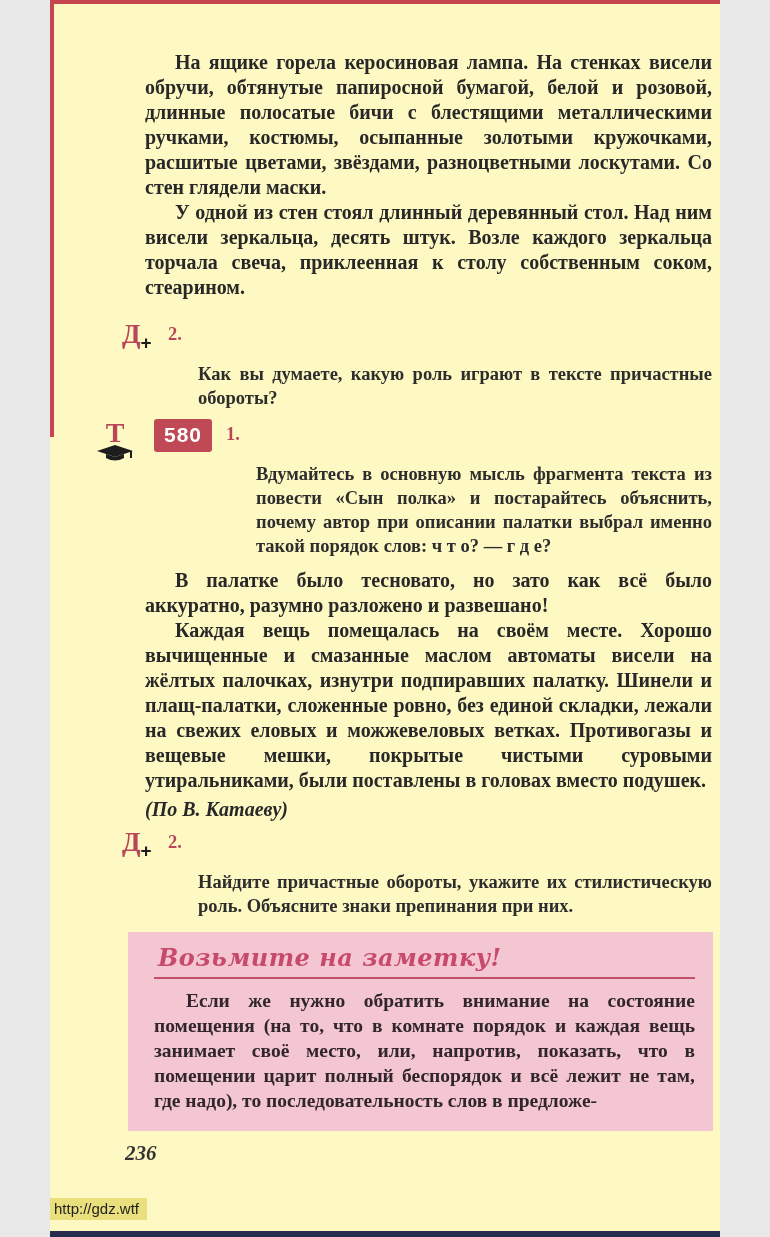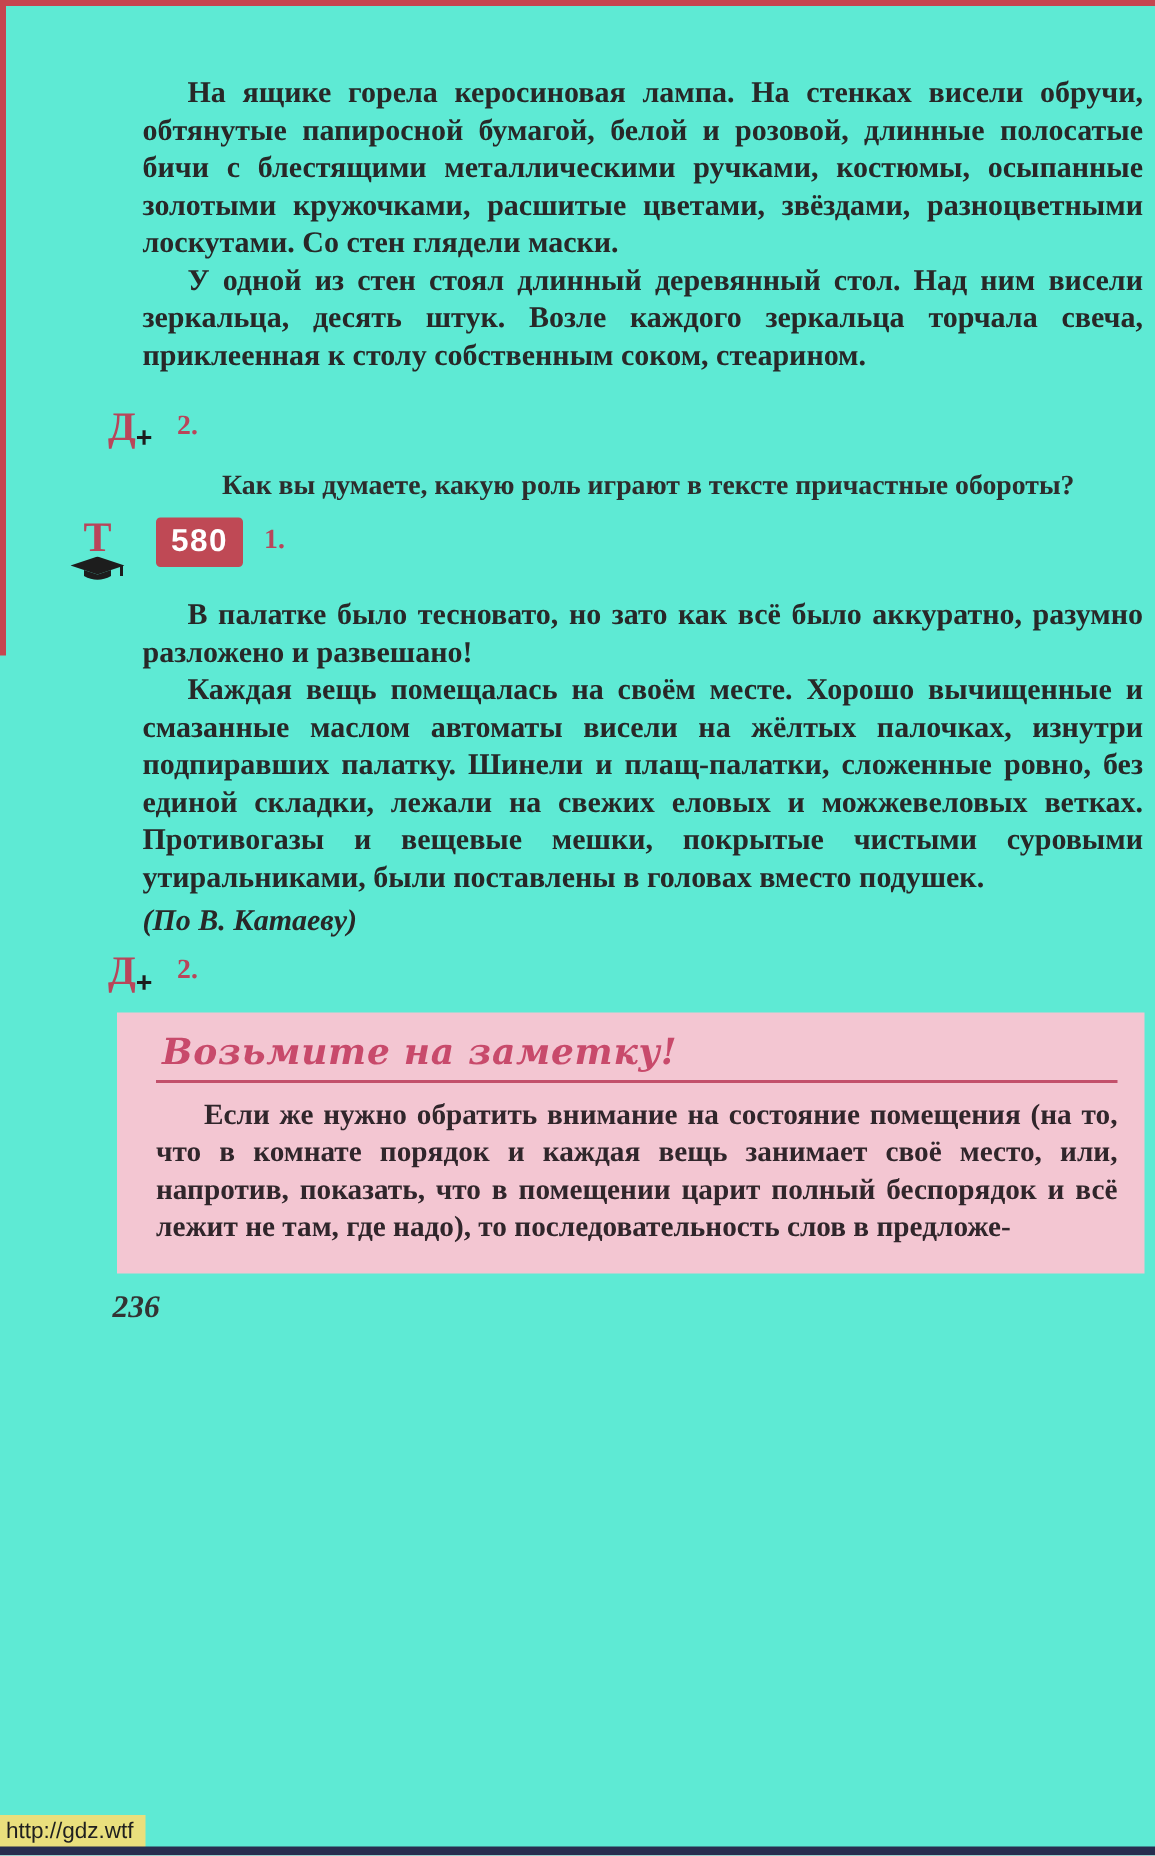--- a/index.html
+++ b/index.html
@@ -1,20 +1,20 @@
 <!DOCTYPE html>
 <html lang="ru"><head>
 <meta charset="utf-8">
 <style>
   html,body{margin:0;padding:0;background:#e8e8e8;}
   .page{
     position:relative;
-    width:770px;height:1237px;
+    width:670px;height:1237px;
     margin:0 auto;
-    background:#5eead4;
+    background:#fef9c3;
     overflow:hidden;
     font-family:"Liberation Serif","DejaVu Serif",serif;
     color:#2a2a2a;
     box-sizing:border-box;
   }
   
   .rule-top{position:absolute;top:0;left:0;width:100%;height:4px;background:#c5464f;}
   .rule-left{position:absolute;top:0;left:0;width:4px;height:437px;background:#c5464f;}
   .bottom-bar{position:absolute;bottom:0;left:0;width:100%;height:6px;background:#272d4f;}
 
@@ -110,21 +110,21 @@
   }
 
   .page-number{
     margin:10px 0 0 75px;
     font-size:21px;
     font-style:italic;
     font-weight:600;
     color:#333333;
   }
   .watermark{
-    position:absolute;left:0;bottom:5px;
+    position:absolute;left:0;bottom:17px;
     background:#e9df7d;
     color:#1f1f1f;
     font-family:"Liberation Sans",sans-serif;
     font-size:15px;line-height:20px;
     padding:1px 8px 1px 4px;
   }
 </style>
 </head>
 <body>
 
@@ -151,33 +151,35 @@
       <div class="t-col">
         <span class="t-marker">Т</span>
         <svg class="cap-icon" width="36" height="17" viewBox="0 0 36 17">
           <polygon points="18,0 36,6 18,12 0,6" fill="#1d1d1d"></polygon>
           <path d="M9 9 L9 13 Q18 18 27 13 L27 9 L18 12 Z" fill="#1d1d1d"></path>
           <rect x="33" y="6" width="2" height="7" fill="#1d1d1d"></rect>
         </svg>
       </div>
       <span class="badge">580</span>
       <span class="num">1.</span>
+      <p class="ex-text">Вдумайтесь в основную мысль фрагмента текста из повести «Сын полка» и постарайтесь объяснить, почему автор при описании палатки выбрал именно такой порядок слов: ч т о? — г д е?</p>
     </div>
 
     <div class="quote" style="margin-top:10px;">
       <p>В палатке было тесновато, но зато как всё было аккуратно, разумно разложено и развешано!</p>
       <p>Каждая вещь помещалась на своём месте. Хорошо вычищенные и смазанные маслом автоматы висели на жёлтых палочках, изнутри подпиравших палатку. Шинели и плащ-палатки, сложенные ровно, без единой складки, лежали на свежих еловых и можжевеловых ветках. Противогазы и вещевые мешки, покрытые чистыми суровыми утиральниками, были поставлены в головах вместо подушек.</p>
       <p class="attribution">(По В. Катаеву)</p>
     </div>
 
     <div class="exercise ex-d2b">
       <div class="marker-col">
         <span class="d-marker"><span>Д</span><span class="d-plus">+</span></span>
       </div>
       <span class="num">2.</span>
+      <p class="ex-text">Найдите причастные обороты, укажите их стилистическую роль. Объясните знаки препинания при них.</p>
     </div>
 
     <div class="note-box">
       <div class="note-title">Возьмите на заметку!</div>
       <div class="note-rule"></div>
       <p>Если же нужно обратить внимание на состояние помещения (на то, что в комнате порядок и каждая вещь занимает своё место, или, напротив, показать, что в помещении царит полный беспорядок и всё лежит не там, где надо), то последовательность слов в предложе-</p>
     </div>
 
     <div class="page-number">236</div>
   </div>

